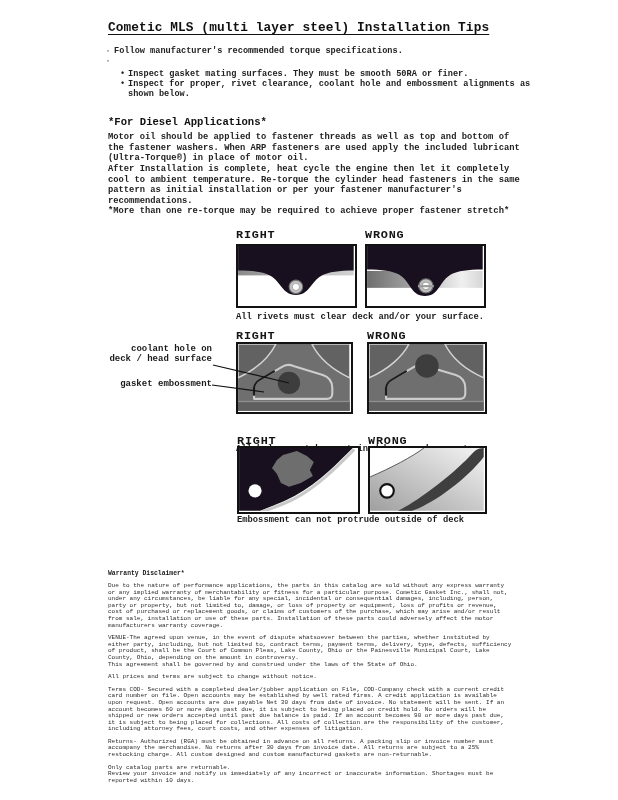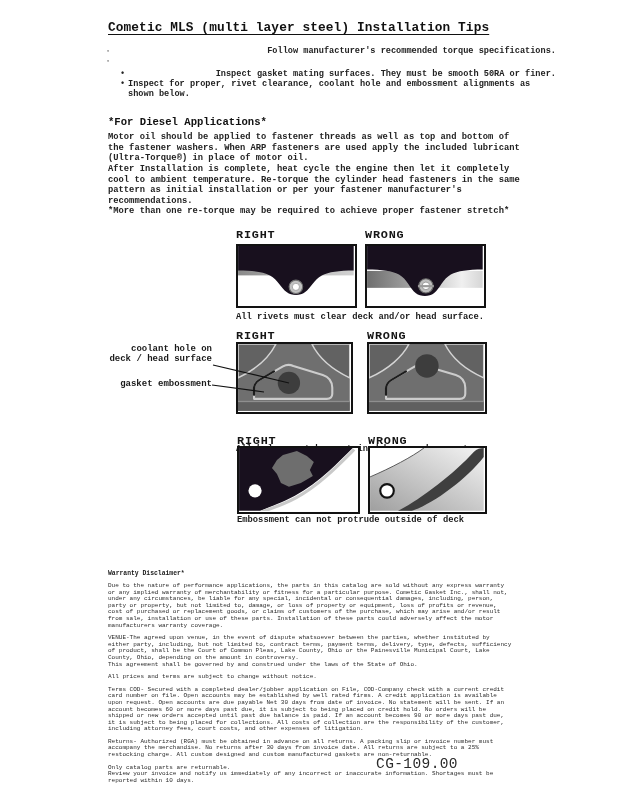--- a/index.html
+++ b/index.html
@@ -7,21 +7,21 @@
     position:relative;width:618px;height:800px;margin:0 auto;background:#ffffff;
     font-family:Liberation Mono, monospace;color:#222;overflow:hidden;
   }
   .abs{position:absolute;}
   .title{
     left:108px;top:20px;font-size:12.8px;font-weight:bold;color:#111;
     text-decoration:underline;text-underline-offset:3px;text-decoration-thickness:1.4px;
     letter-spacing:.1px;
   }
   .bullets{left:106px;top:46px;width:450px;font-size:8.6px;line-height:10.3px;font-weight:600;}
-  .bullet-row{display:flex;justify-content:space-between;}
+  .bullet-row{display:flex;}
   .bullet-marker{width:8px;flex:0 0 8px;font-size:7px;line-height:10.3px;text-align:left;}
   .sub-bullets{margin-top:2px;margin-left:14px;}
   .sub-bullets .bullet-marker{width:8px;flex:0 0 8px;font-size:8.6px;}
   .diesel-heading{left:108px;top:116px;font-size:10.6px;font-weight:bold;color:#111;}
   .diesel-para{left:108px;width:418px;font-size:8.8px;line-height:10.6px;font-weight:600;}
   .dp1{top:132px;} .dp2{top:164px;} .dp3{top:206px;}
   .dg-header{font-size:11.8px;font-weight:600;letter-spacing:.8px;color:#151515;text-align:left;}
   .panel{border:2.6px solid #121212;background:#fff;box-sizing:border-box;}
   .panel svg{display:block;}
   .dg-caption{font-size:8.8px;font-weight:bold;color:#1a1a1a;line-height:10.5px;}
@@ -98,21 +98,21 @@
       </defs>
       <rect x="0" y="0" width="116" height="59" fill="#ffffff"></rect>
       <rect x="0" y="25" width="116" height="17" fill="url(#g1w)"></rect>
       <path d="M0,0 H116 V23.5 C101,23.5 91,25 84,28.5 C76,33 73.5,42 67,47.5 C62.5,51 53.5,51 49,47.5 C42.5,42 40,33 32,28.5 C25,25 15,23.5 0,23.5 Z" fill="#18101e"></path>
       <circle cx="59" cy="40" r="7.2" fill="#bdbdbd" stroke="#666666" stroke-width="1.1"></circle>
       <circle cx="59" cy="40" r="3.8" fill="#ffffff" stroke="#8a8a8a" stroke-width="0.8"></circle>
       <rect x="51" y="39.2" width="16" height="2.2" fill="#9a9a9a"></rect>
     </svg>
   </div>
 
-  <div class="abs dg-caption" style="left:236px;top:312px;width:260px;">All rivets must clear deck and/or head surface.</div>
+  <div class="abs dg-caption" style="left:236px;top:312px;width:260px;">All rivets must clear deck and/or your surface.</div>
 
   <div class="abs dg-header" style="left:236px;top:329px;width:117px;">RIGHT</div>
   <div class="abs dg-header" style="left:367px;top:329px;width:120px;">WRONG</div>
 
   <div class="abs dg-label" style="left:100px;top:345px;width:112px;">
     <div>coolant hole on</div>
     <div>deck / head surface</div>
   </div>
   <div class="abs dg-label" style="left:100px;top:380px;width:112px;">gasket embossment</div>
 
@@ -188,15 +188,14 @@
     <p>Due to the nature of performance applications, the parts in this catalog are sold without any express warranty or any implied warranty of merchantability or fitness for a particular purpose.  Cometic Gasket Inc., shall not, under any circumstances, be liable for any special, incidental or consequential damages, including, person, party or property, but not limited to, damage, or loss of property or equipment, loss of profits or revenue, cost of purchased or replacement goods, or claims of customers of the purchase, which may arise and/or result from sale, installation or use of these parts.  Installation of these parts could adversely affect the motor manufacturers warranty coverage.</p>
     <p>VENUE-The agreed upon venue, in the event of dispute whatsoever between the parties, whether instituted by either party, including, but not limited to, contract terms, payment terms, delivery, type, defects, sufficiency of product, shall be the Court of Common Pleas, Lake County, Ohio or the Painesville Municipal Court, Lake County, Ohio, depending on the amount in controversy.</p>
     <p class="tight">This agreement shall be governed by and construed under the laws of the State of Ohio.</p>
     <p>All prices and terms are subject to change without notice.</p>
     <p>Terms COD- Secured with a completed dealer/jobber application on File, COD-Company check with a current credit card number on file.  Open accounts may be established by well rated firms.  A credit application is available upon request.  Open accounts are due payable Net 30 days from date of invoice.  No statement will be sent.  If an account becomes 60 or more days past due, it is subject to being placed on credit hold.  No orders will be shipped or new orders accepted until past due balance is paid.  If an account becomes 90 or more days past due, it is subject to being placed for collections.  All costs of collection are the responsibility of the customer, including attorney fees, court costs, and other expenses of litigation.</p>
     <p>Returns- Authorized (RGA) must be obtained in advance on all returns.  A packing slip or invoice number must accompany the merchandise.  No returns after 30 days from invoice date.  All returns are subject to a 25% restocking charge.  All custom designed and custom manufactured gaskets are non-returnable.</p>
     <p>Only catalog parts are returnable.</p>
     <p class="tight">Review your invoice and notify us immediately of any incorrect or inaccurate information.  Shortages must be reported within 10 days.</p>
   </div>
 
-  <div class="abs page-number">CG-109.00</div>
 
 </div>
 
 </body></html>

